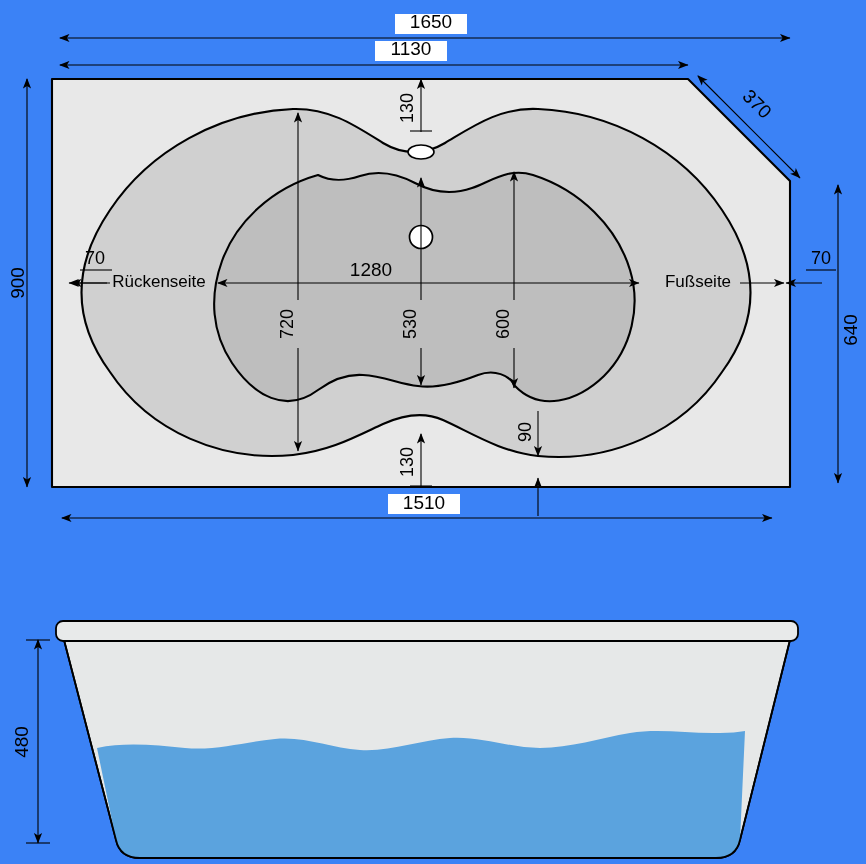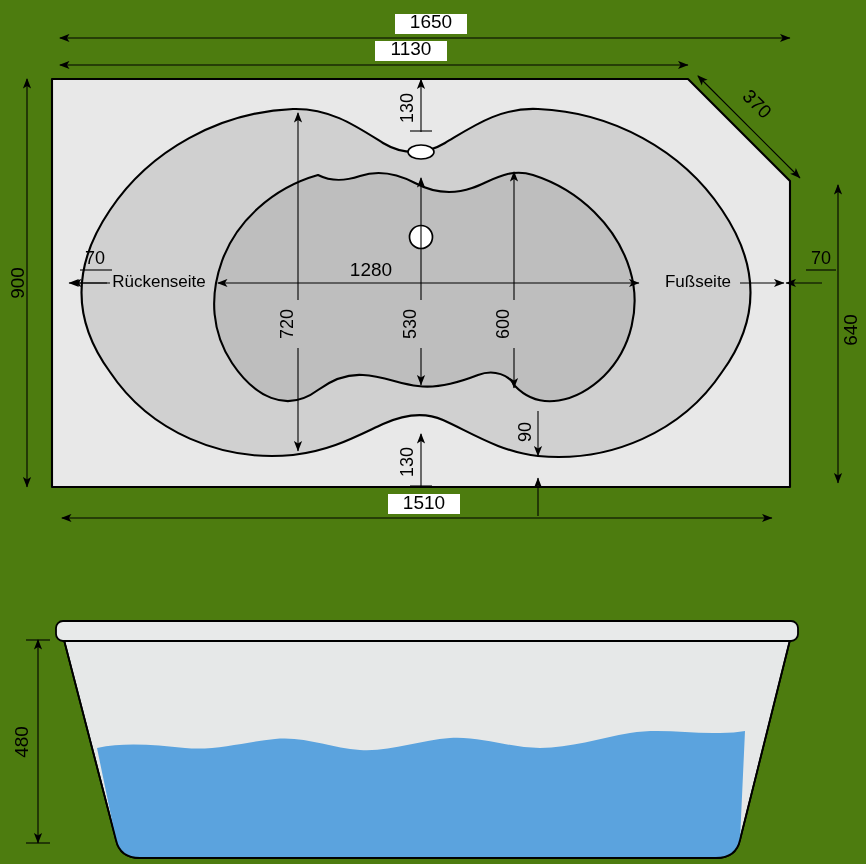--- a/index.html
+++ b/index.html
@@ -10,21 +10,21 @@
   body {
     width: 866px;
     height: 864px;
     font-family: "Liberation Sans", sans-serif;
     overflow: hidden;
   }
   #drawing-root {
     position: relative;
     width: 866px;
     height: 864px;
-    background: #4d7c0f;
+    background: #3b82f6;
   }
   svg#tech-drawing {
     display: block;
     width: 866px;
     height: 864px;
   }
   .dim-text {
     font-family: "Liberation Sans", sans-serif;
     font-size: 19px;
     fill: #000000;

